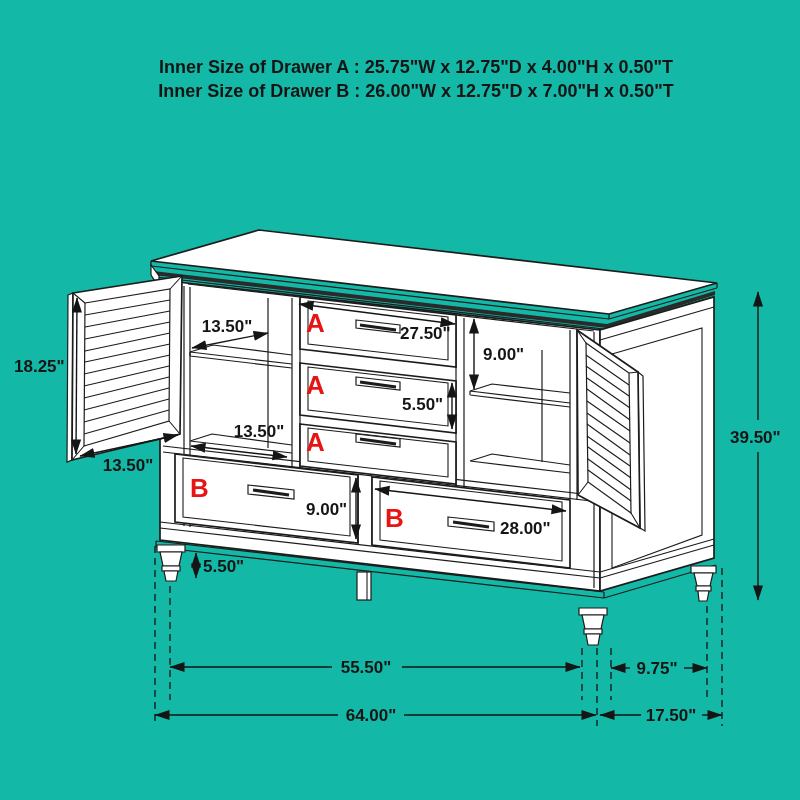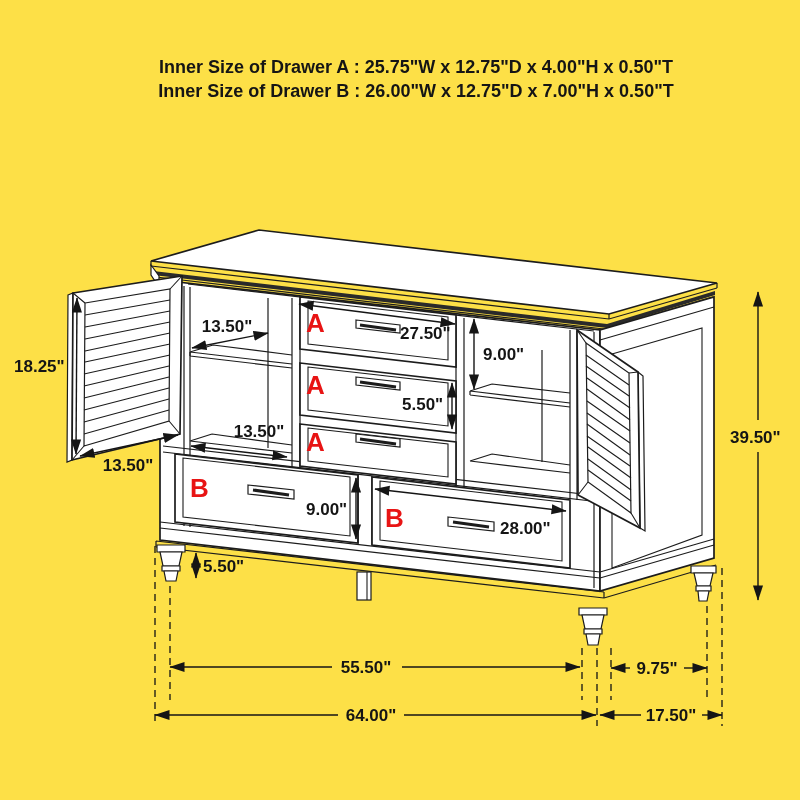--- a/index.html
+++ b/index.html
@@ -1,16 +1,16 @@
 <!DOCTYPE html>
 <html><head>
 <meta charset="utf-8">
 <style>
   html,body{margin:0;padding:0;background:#ffffff;}
-  .page{width:800px;height:800px;position:relative;background:#fde047;overflow:hidden;}
+  .page{width:800px;height:800px;position:relative;background:#14b8a6;overflow:hidden;}
   svg{display:block;}
   text{font-family:"Liberation Sans", sans-serif;font-weight:bold;fill:#151515;}
   .dim{font-size:17px;}
   .title-line{font-size:18px;}
   .drawer-label{font-size:26px;fill:#e81414;}
   .ln{stroke:#1c1c1c;fill:none;}
   .w17{stroke-width:1.7;}
   .w12{stroke-width:1.2;}
   .w11{stroke-width:1.1;}
   .dimln{stroke:#151515;stroke-width:1.4;fill:none;}

